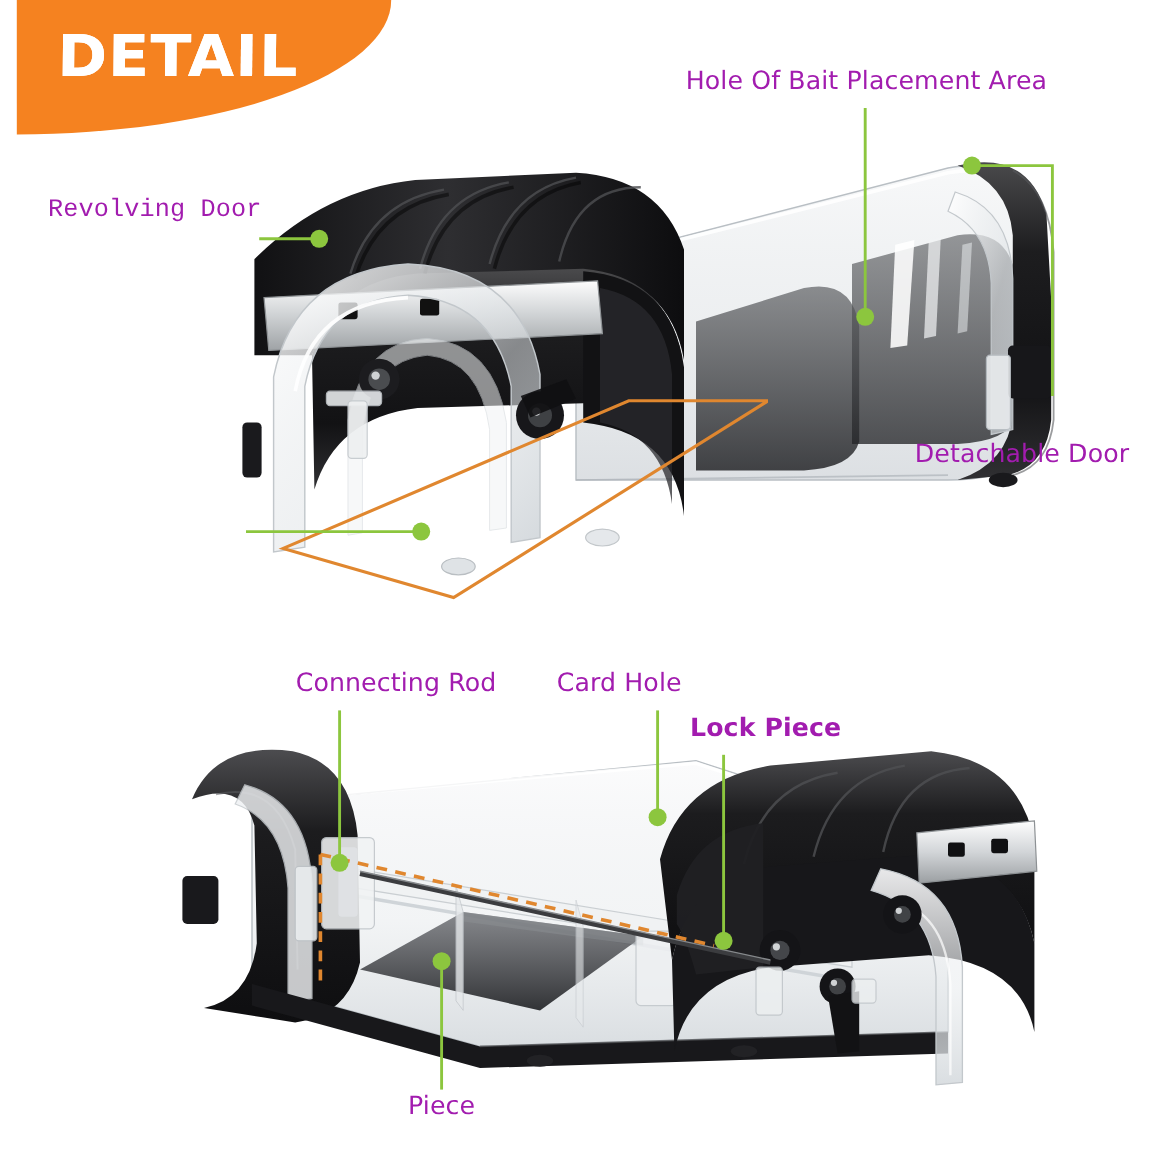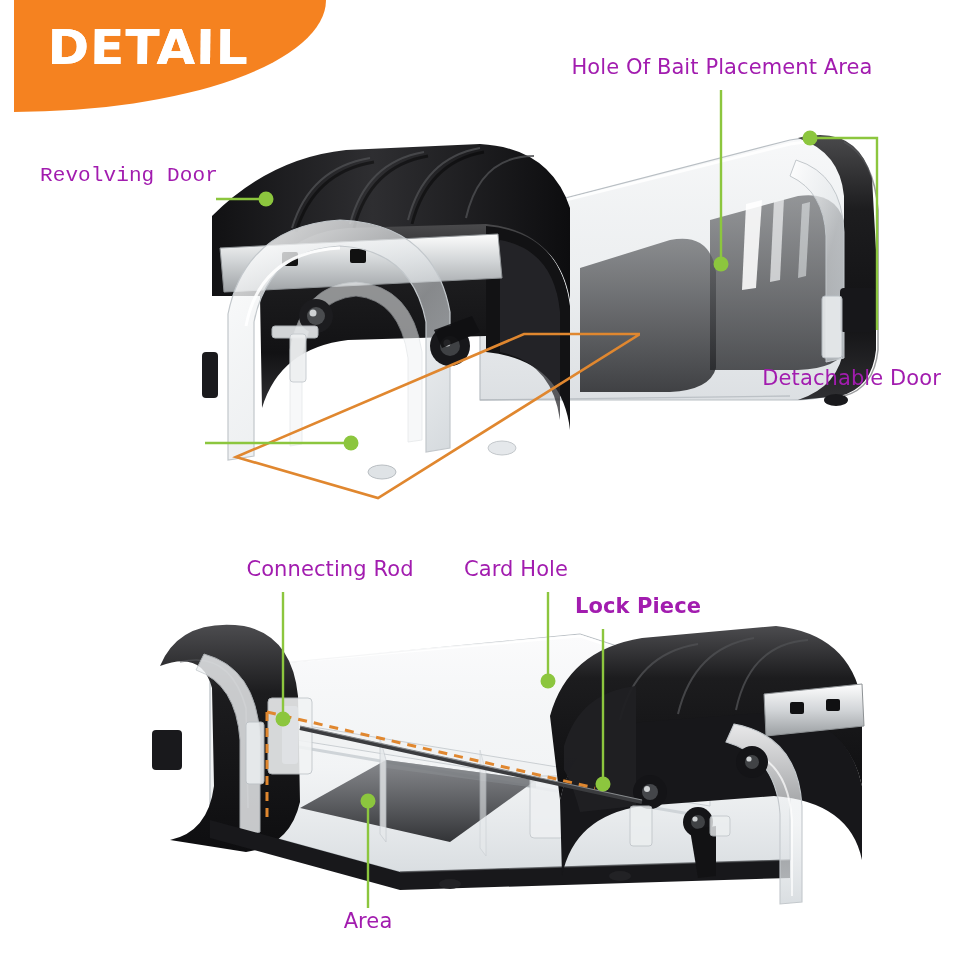--- a/index.html
+++ b/index.html
@@ -280,19 +280,19 @@
 
   <div class="abs callout-label rt" style="left:941px; top:331px;">Detachable Door</div>
 
 
   <div class="abs callout-label ctr" style="left:330px; top:557px;text-align:center;">Connecting Rod</div>
 
   <div class="abs callout-label ctr" style="left:516px; top:557px;">Card Hole</div>
 
   <div class="abs callout-label ctr" style="left:638px; top:594px;font-weight:bold;">Lock Piece</div>
 
-  <div class="abs callout-label ctr" style="left:368px; top:909px;">Area</div>
+  <div class="abs callout-label ctr" style="left:368px; top:909px;">Piece</div>
 
   <div class="abs" id="detail-badge">
     <span id="detail-badge-text">DETAIL</span>
   </div>
 
 </div>
 
 </body></html>

